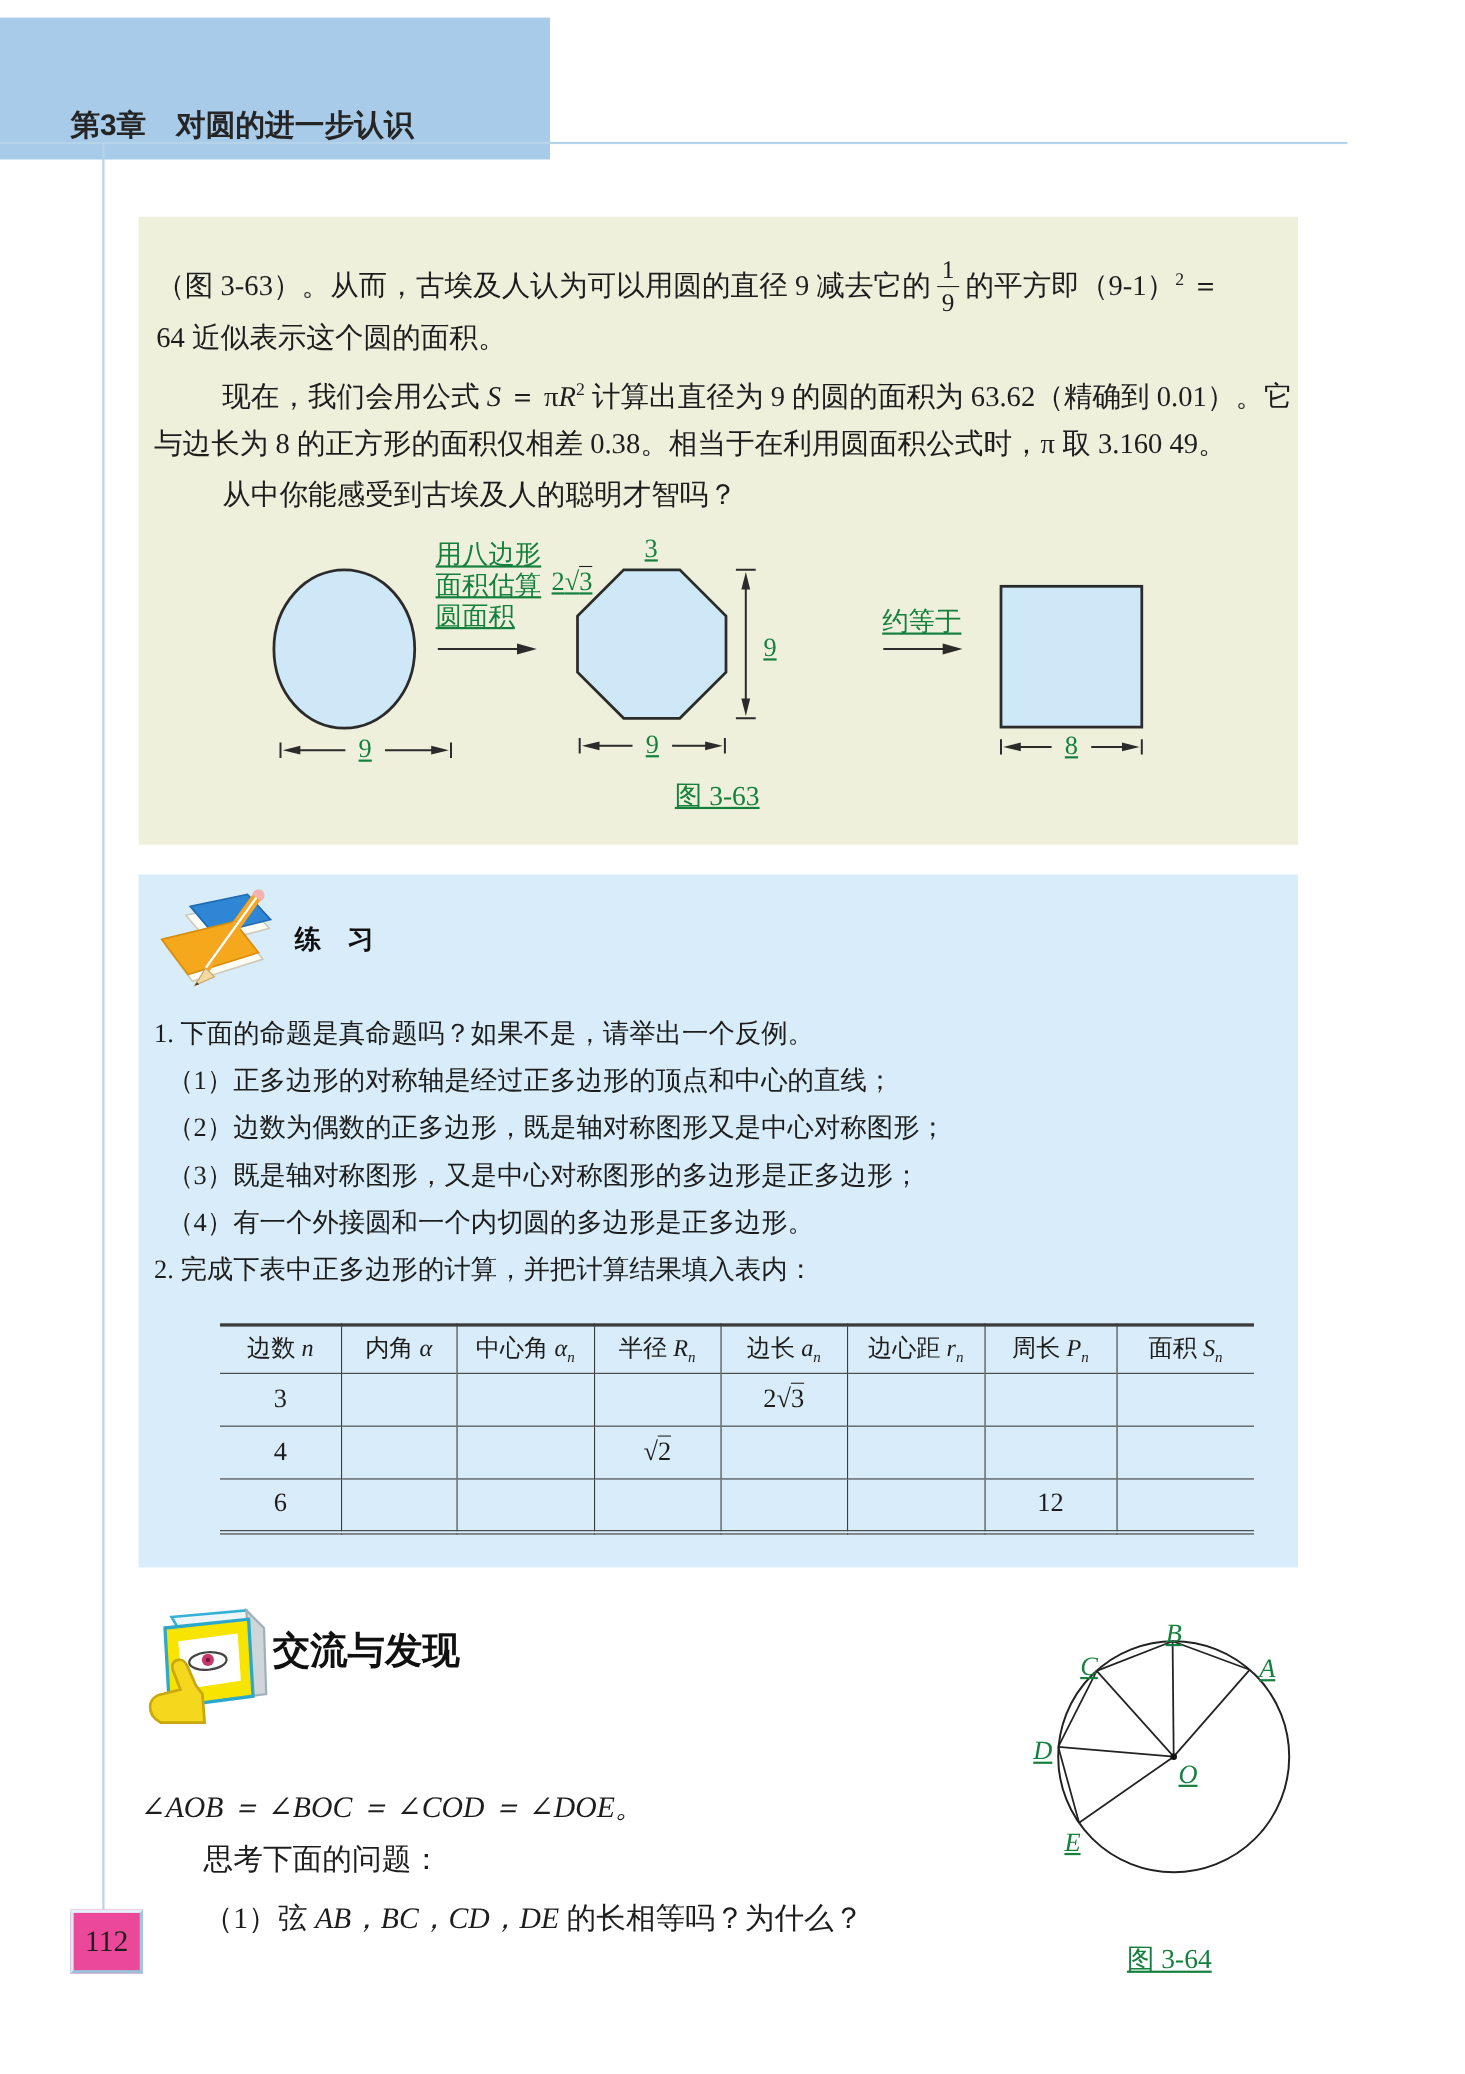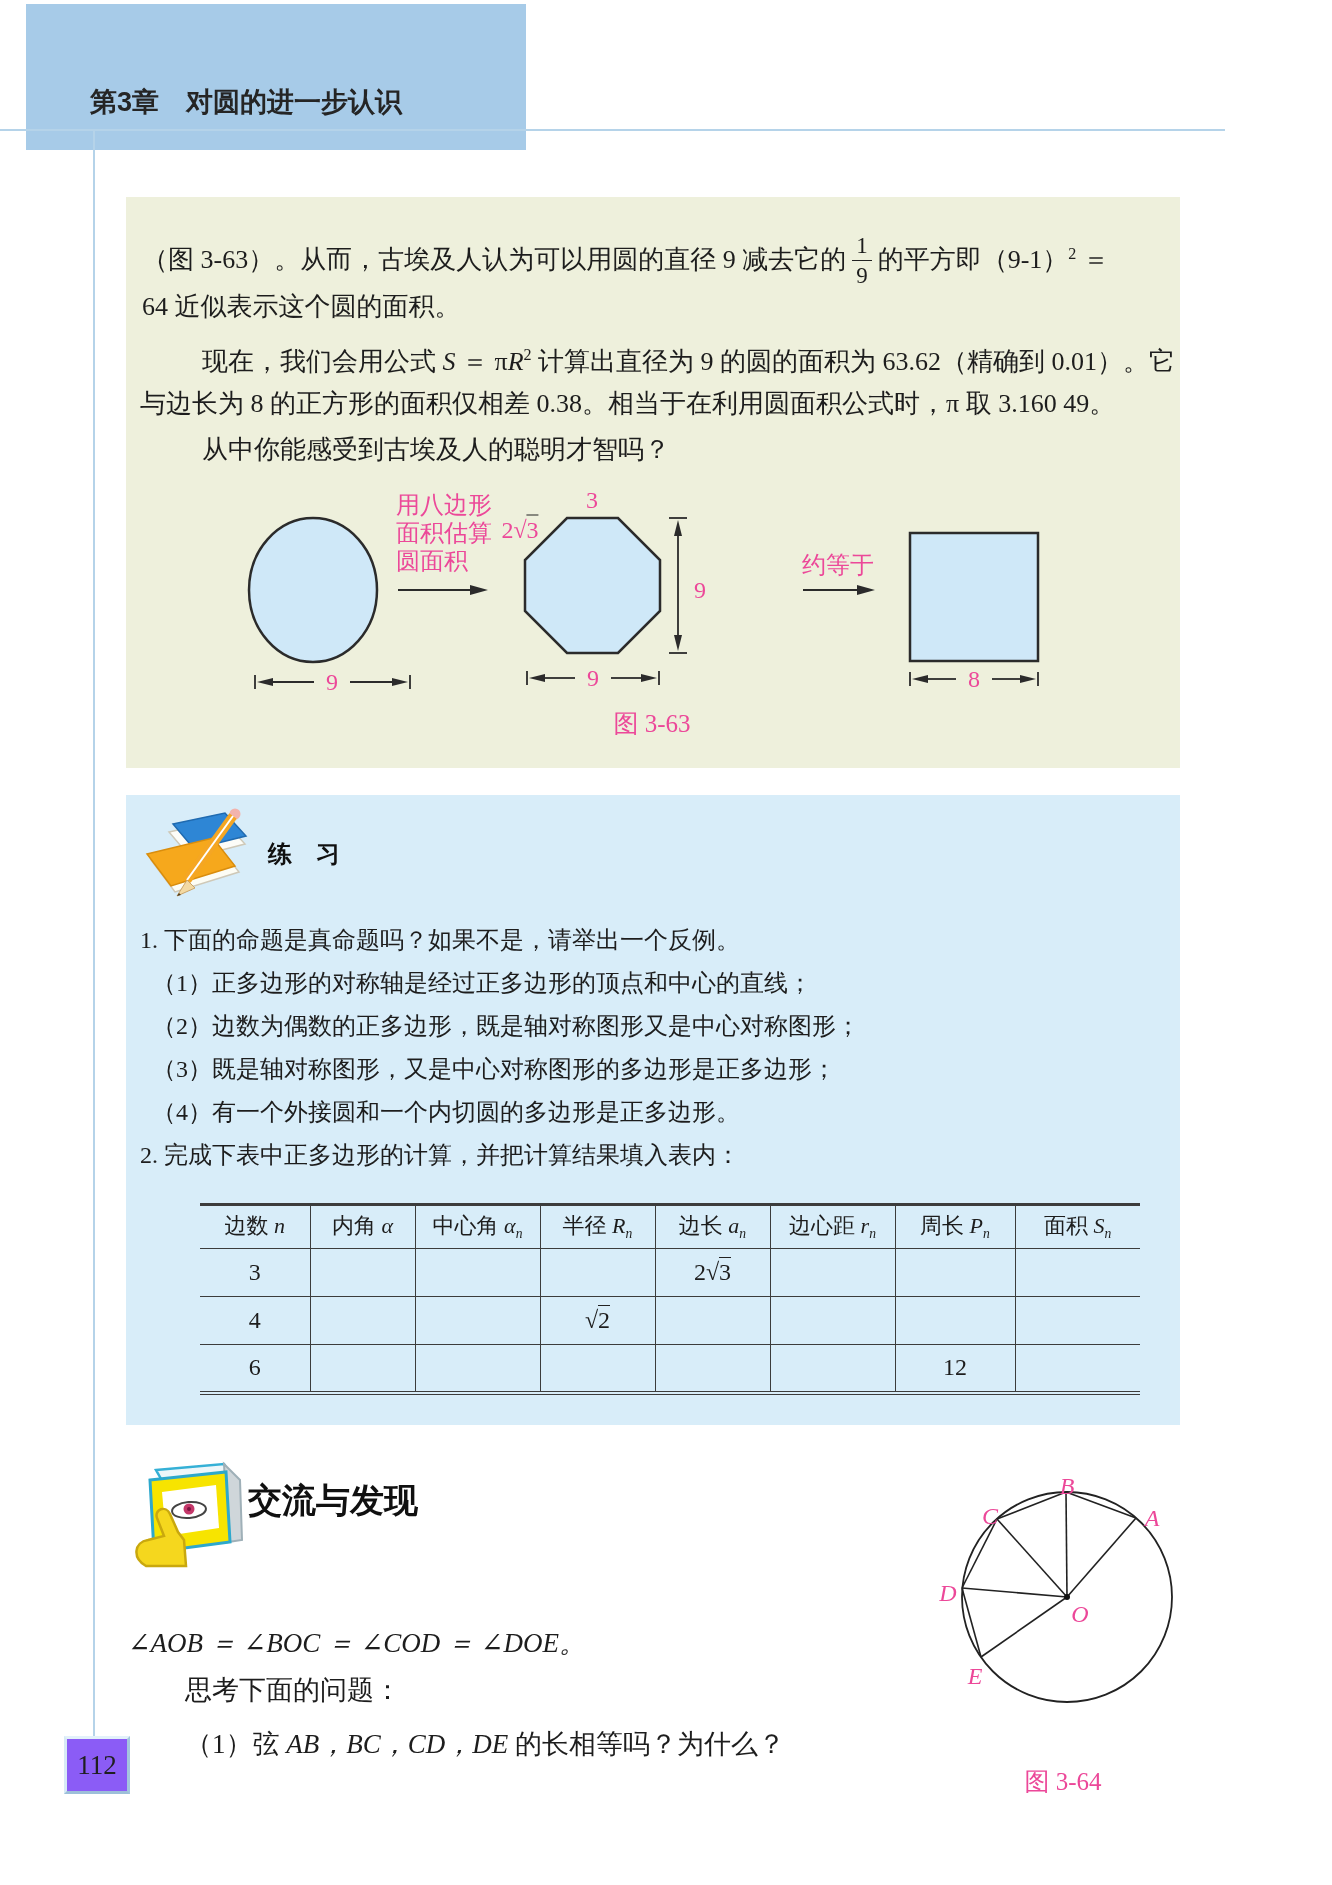--- a/index.html
+++ b/index.html
@@ -1,20 +1,20 @@
 <!DOCTYPE html>
 <html><head>
 <meta charset="utf-8">
 <style>
   html,body{margin:0;padding:0;}
   body{background:#ffffff;font-family:"Liberation Serif","DejaVu Serif",serif;}
   #page{position:relative;width:1332px;height:1885px;background:#ffffff;overflow:hidden;color:#1d1d1d;}
 
   
-  .chapter-band{position:absolute;left:0;top:4px;width:500px;height:146px;background:#a7cbe8;margin-left:26px;}
+  .chapter-band{position:absolute;left:0;top:16px;width:500px;height:129px;background:#a7cbe8;}
   .chapter-title{position:absolute;left:64px;top:80px;font-family:"Liberation Sans","DejaVu Sans",sans-serif;
     font-weight:bold;font-size:27px;color:#252525;white-space:nowrap;}
   .head-rule{position:absolute;left:0;top:129px;width:1225px;height:2px;background:#b5d3e9;}
   .side-rule{position:absolute;left:93px;top:131px;width:2px;height:1605px;background:#b5d3e9;}
 
   
   .intro-box{position:absolute;left:126px;top:197px;width:1054px;height:571px;background:#eef0dc;}
   .exercise-box{position:absolute;left:126px;top:795px;width:1054px;height:630px;background:#d8edf9;}
 
   .line{position:absolute;white-space:nowrap;font-size:26px;line-height:34px;color:#1d1d1d;}
@@ -26,38 +26,38 @@
   sub{font-size:0.62em;}
 
   .frac{display:inline-flex;flex-direction:column;align-items:center;vertical-align:middle;
     line-height:1;font-size:23px;margin:0 6px;position:relative;top:-2px;}
   .frac .num{border-bottom:1.7px solid #222;padding:0 4px 3px;}
   .frac .den{padding-top:3px;}
 
   .radicand{border-top:1.7px solid #222;padding-top:1px;}
 
   
-  .ctr{position:absolute;transform:translate(-50%,-50%);white-space:nowrap;font-size:24px;color:#ec4899;}
+  .ctr{position:absolute;transform:translate(-50%,-50%);white-space:nowrap;font-size:24px;color:#15803d;text-decoration:underline;}
   .fig-caption{font-size:25px;}
 
   
   .sec-head{position:absolute;font-family:"Liberation Sans","DejaVu Sans",sans-serif;font-weight:900;color:#101010;white-space:nowrap;}
 
   
   .poly-table{position:absolute;left:200px;top:1203px;border-collapse:collapse;table-layout:fixed;width:940px;
     font-size:22px;color:#1d1d1d;}
   .poly-table th,.poly-table td{border-left:1.6px solid #3c3c3c;text-align:center;font-weight:normal;padding:0;}
   .poly-table th:first-child,.poly-table td:first-child{border-left:none;}
   .poly-table thead tr{height:44px;border-top:3px solid #3c3c3c;border-bottom:1.8px solid #3c3c3c;}
   .poly-table tbody tr{height:48px;border-bottom:1.8px solid #3c3c3c;}
   .poly-table tbody tr:last-child{border-bottom:4px double #3c3c3c;}
   .poly-table td{font-size:24px;}
 
   
-  .page-num-box{position:absolute;left:64px;top:1736px;width:60px;height:52px;background:#8b5cf6;
+  .page-num-box{position:absolute;left:64px;top:1736px;width:60px;height:52px;background:#ec4899;
     border-top:3px solid #e3f1fa;border-left:3px solid #d8eaf6;border-right:3px solid #a3c6de;border-bottom:3px solid #9dbfd9;
     display:flex;align-items:center;justify-content:center;font-size:27px;color:#1f1f1f;}
 
   svg{position:absolute;display:block;}
   .shape-stroke{fill:#cfe8f8;stroke:#2b2b2b;stroke-width:2.5;}
   .dimline{stroke:#2b2b2b;stroke-width:1.8;fill:none;}
   .dimfill{fill:#2b2b2b;stroke:none;}
 </style>
 </head>
 <body>

